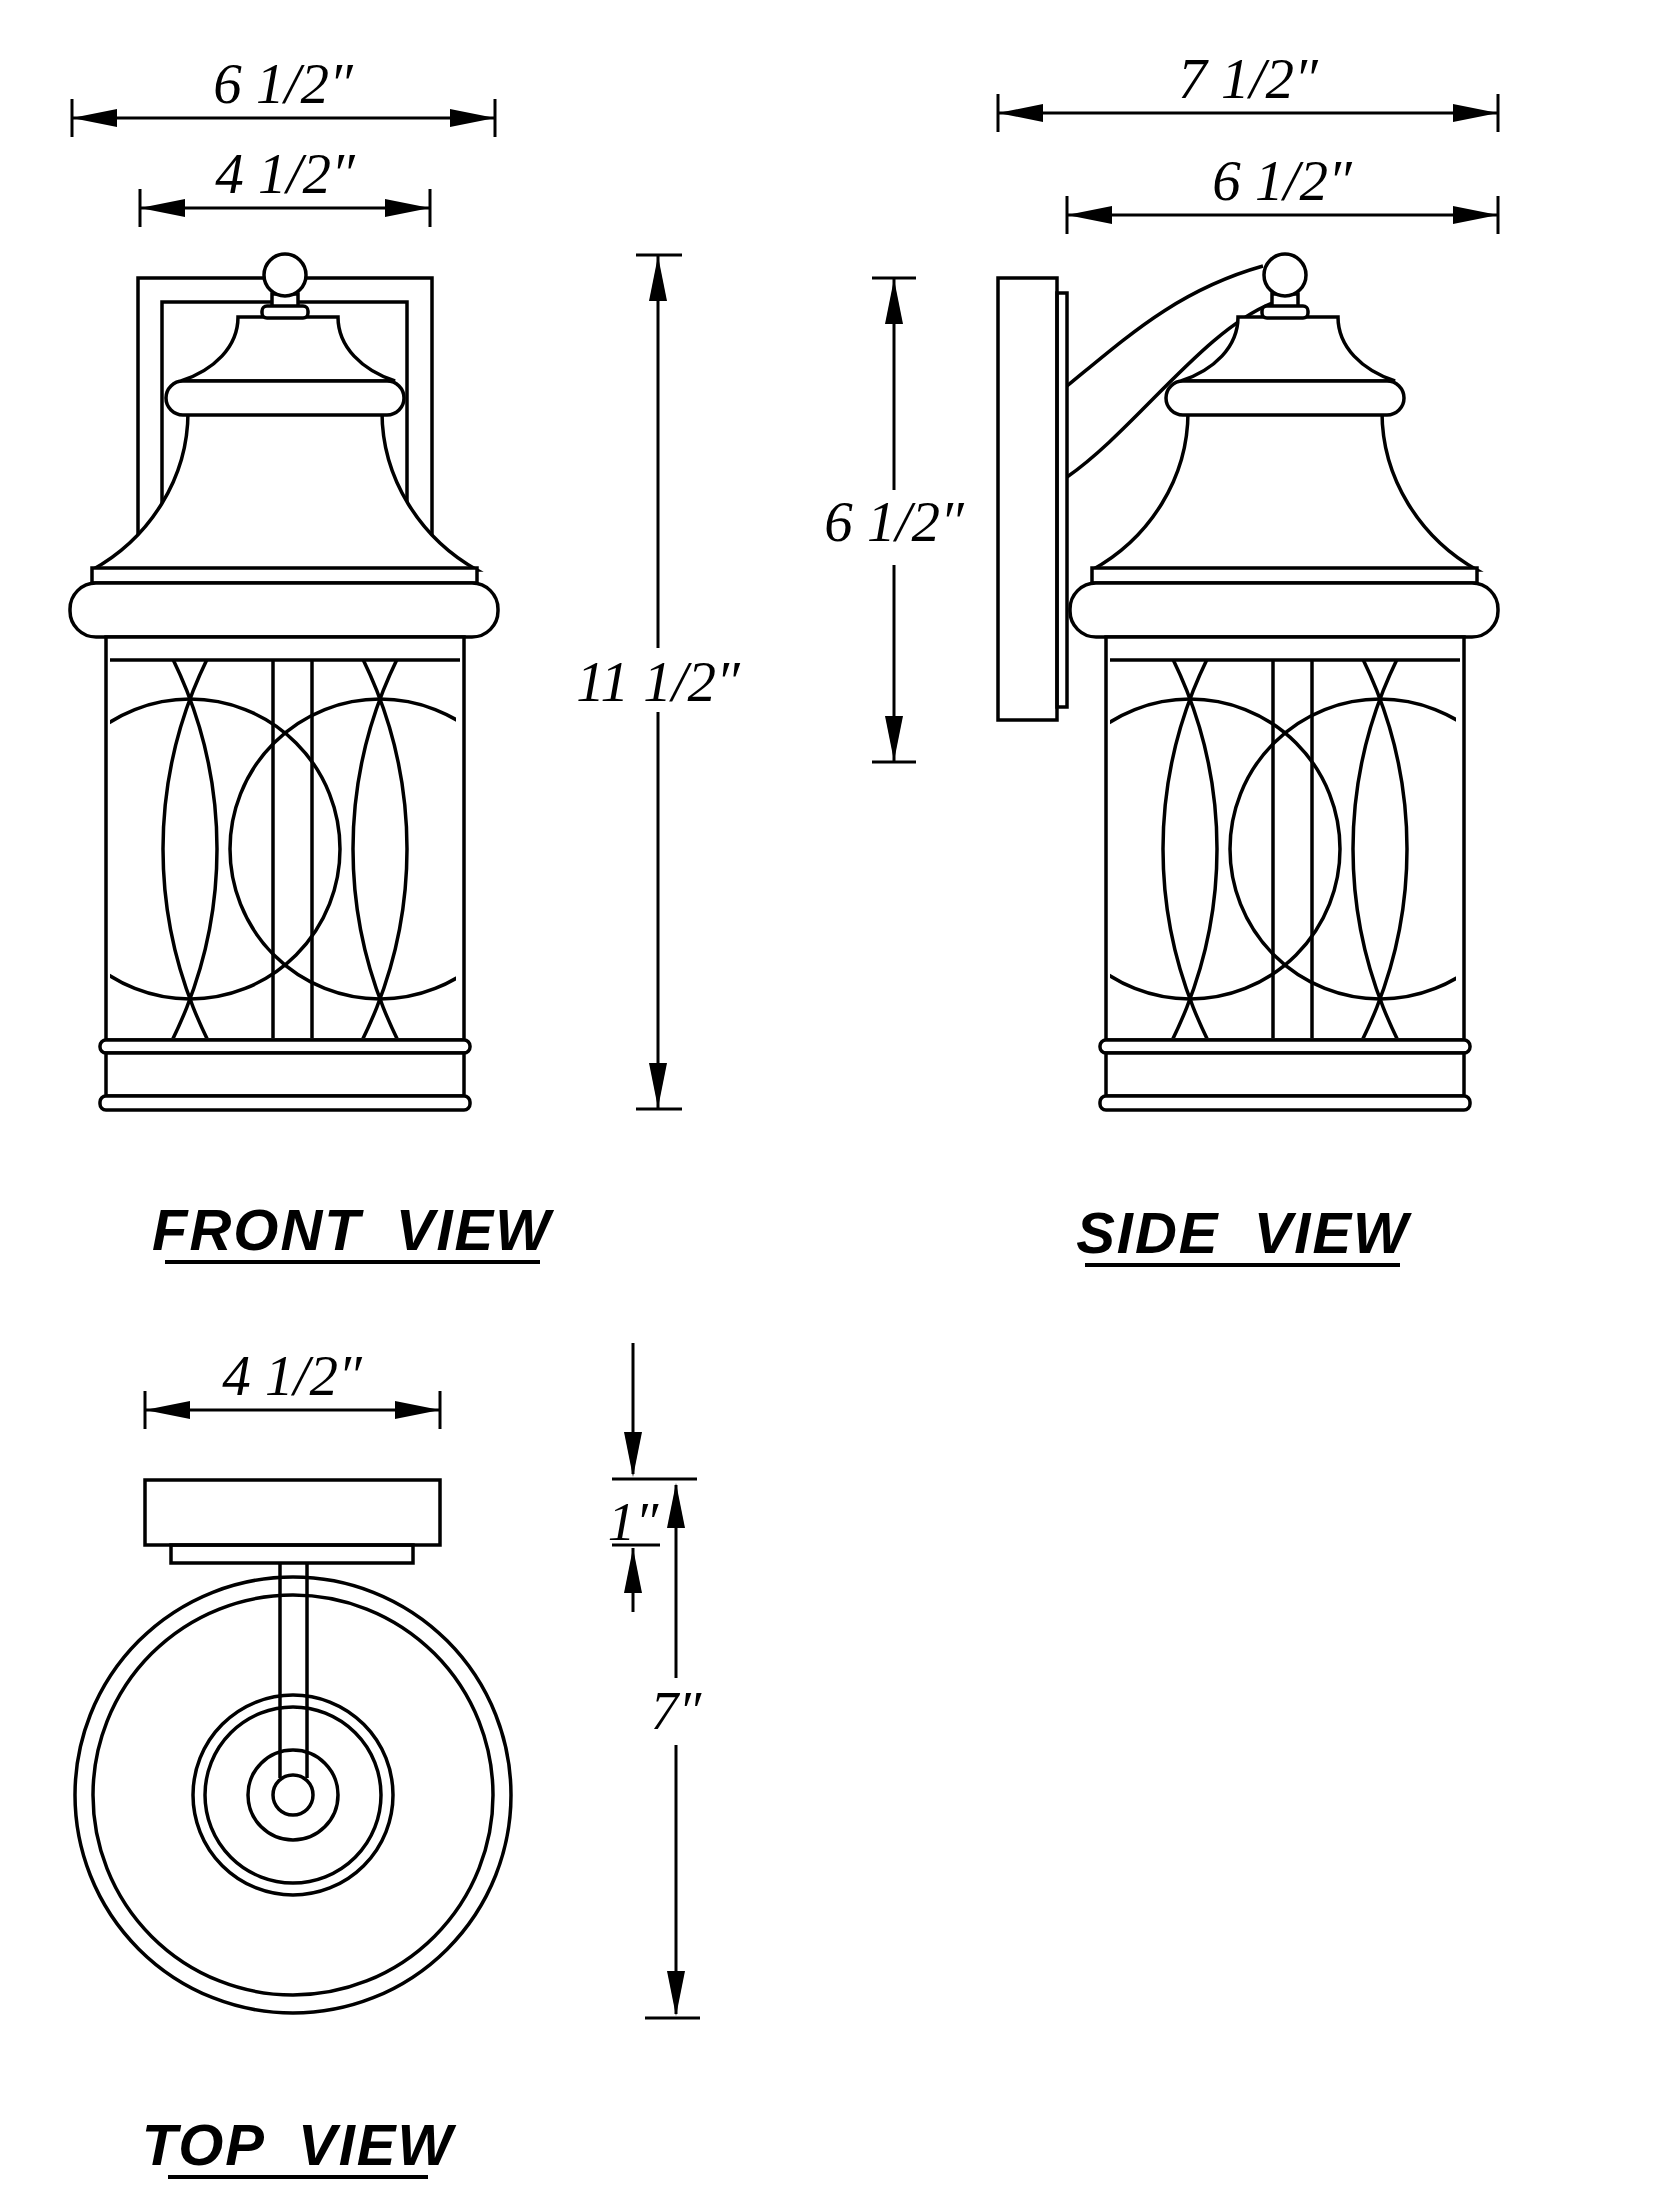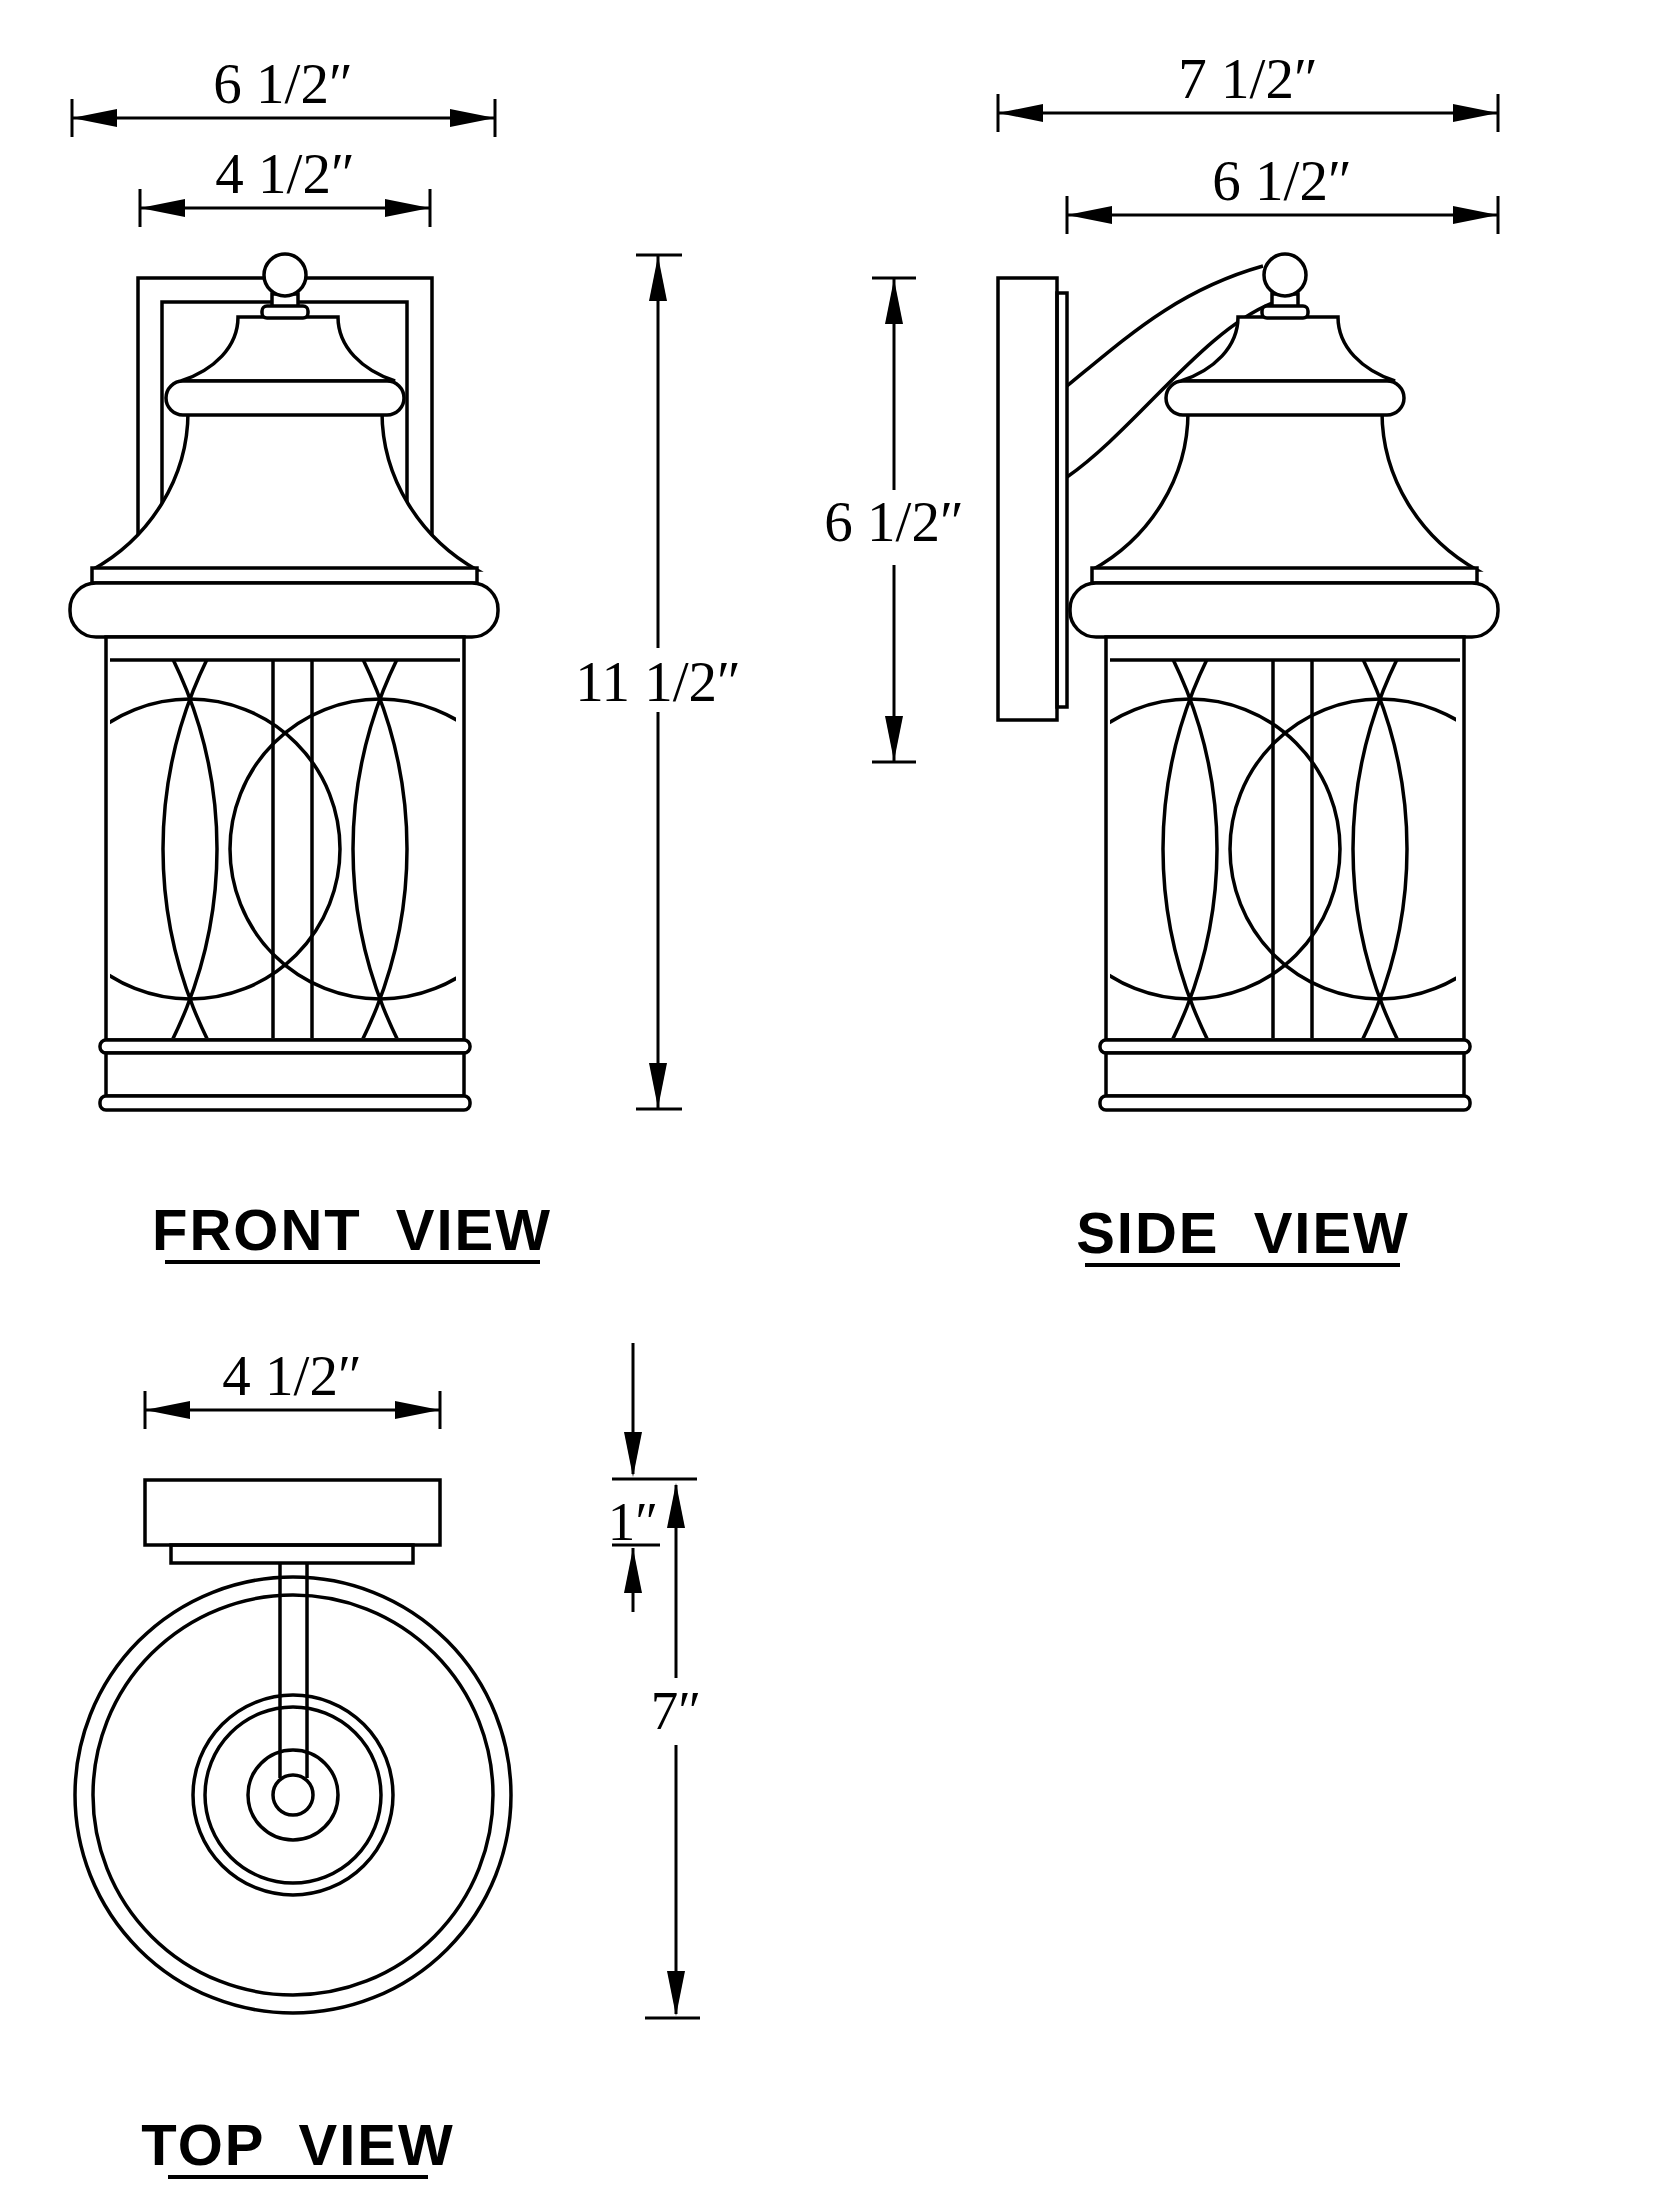--- a/index.html
+++ b/index.html
@@ -1,16 +1,16 @@
 <!DOCTYPE html>
 <html><head>
 <meta charset="utf-8">
 <style>
   html,body{margin:0;padding:0;background:#ffffff;}
-  .sheet{width:1453px;height:2189px;position:relative;background:#fff;}
+  .sheet{width:1453px;height:2189px;position:relative;background:#fff;font-style:italic;}
   svg{display:block;}
   text.dim{font-family:"Liberation Serif","DejaVu Serif",serif;font-size:57px;fill:#000;}
   text.dim-small{font-family:"Liberation Serif","DejaVu Serif",serif;font-size:55px;fill:#000;}
   text.viewlabel{font-family:"Liberation Sans","DejaVu Sans",sans-serif;font-size:58px;font-weight:700;letter-spacing:2px;word-spacing:16px;fill:#000;}
   .ln{stroke:#000;fill:none;}
   .wh{stroke:#000;fill:#fff;}
   .ar{fill:#000;stroke:none;}
 </style>
 </head>
 <body>

